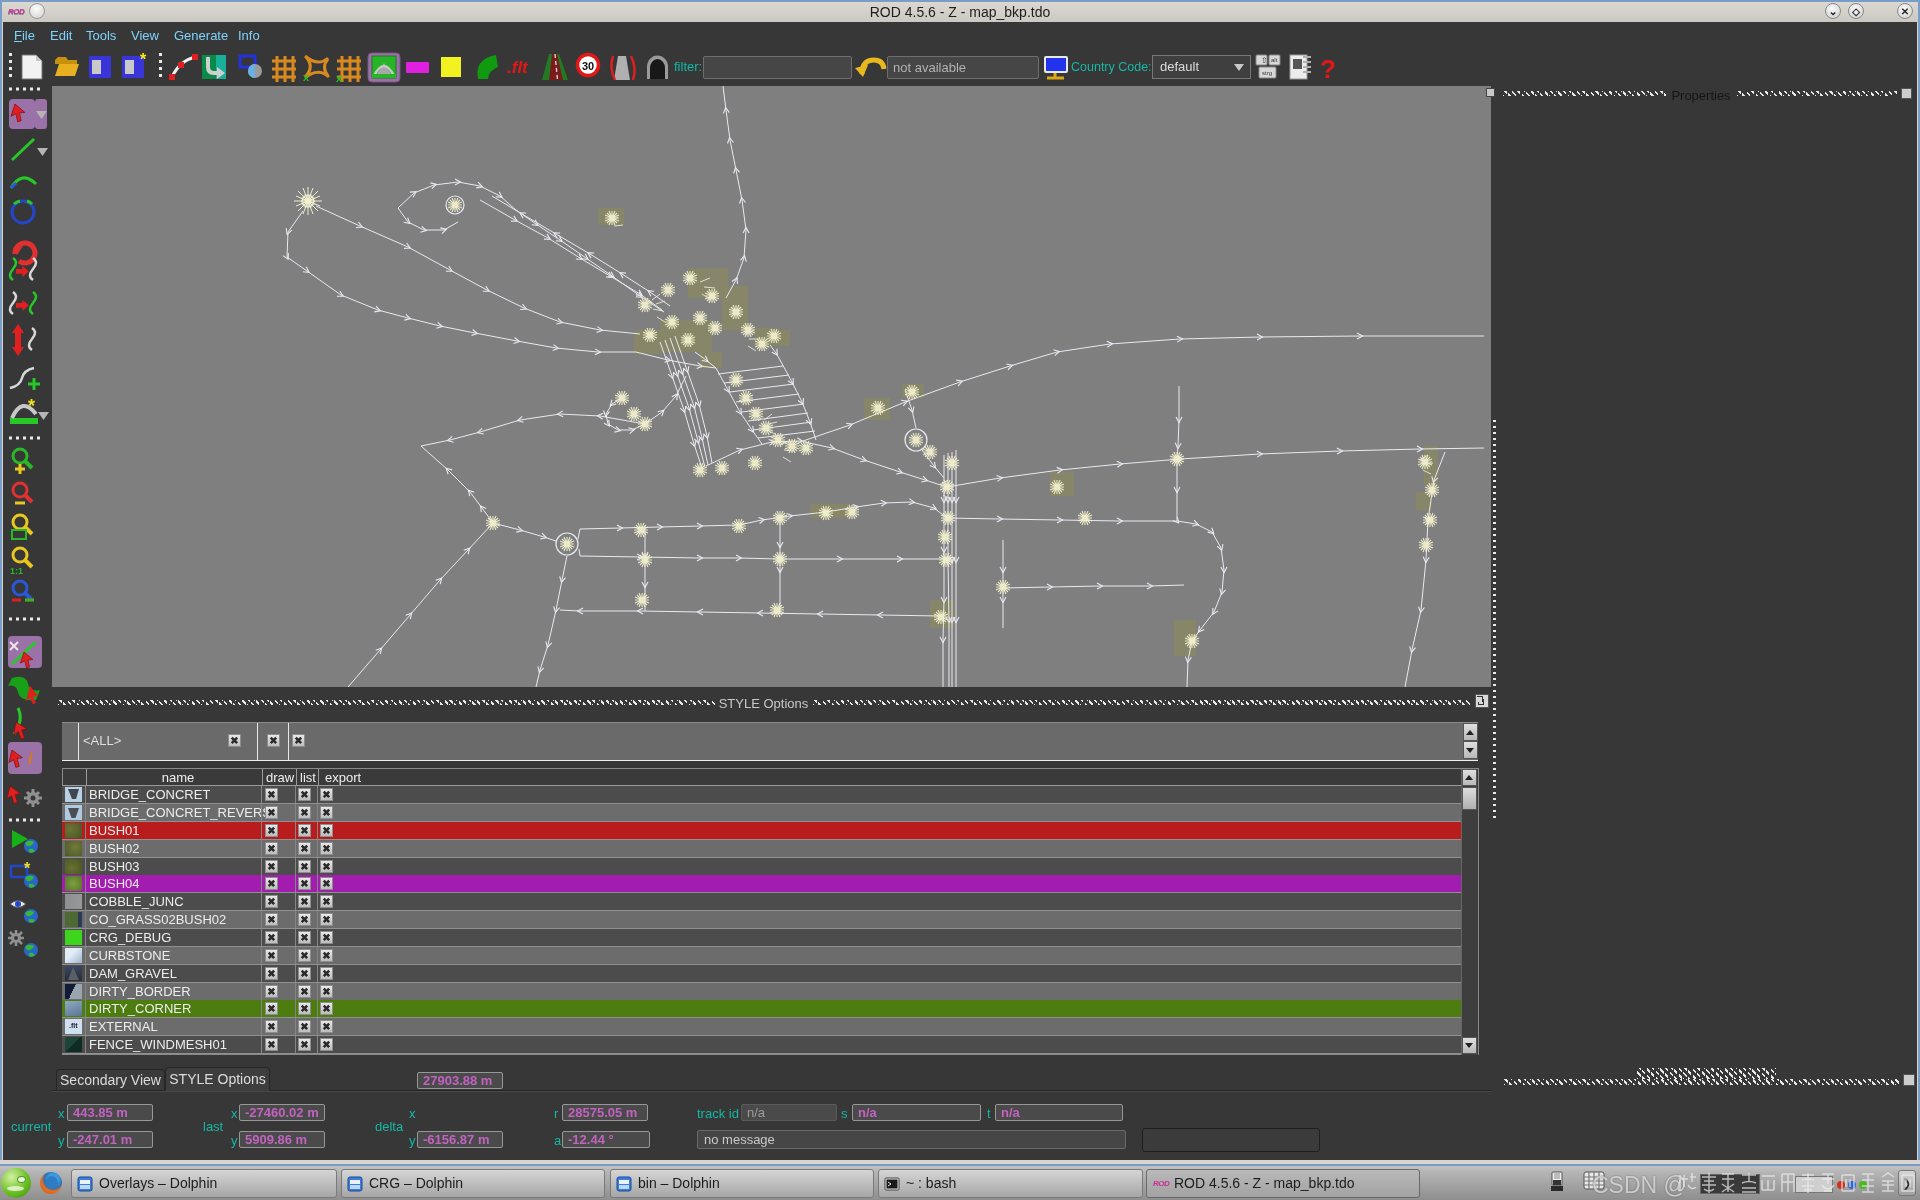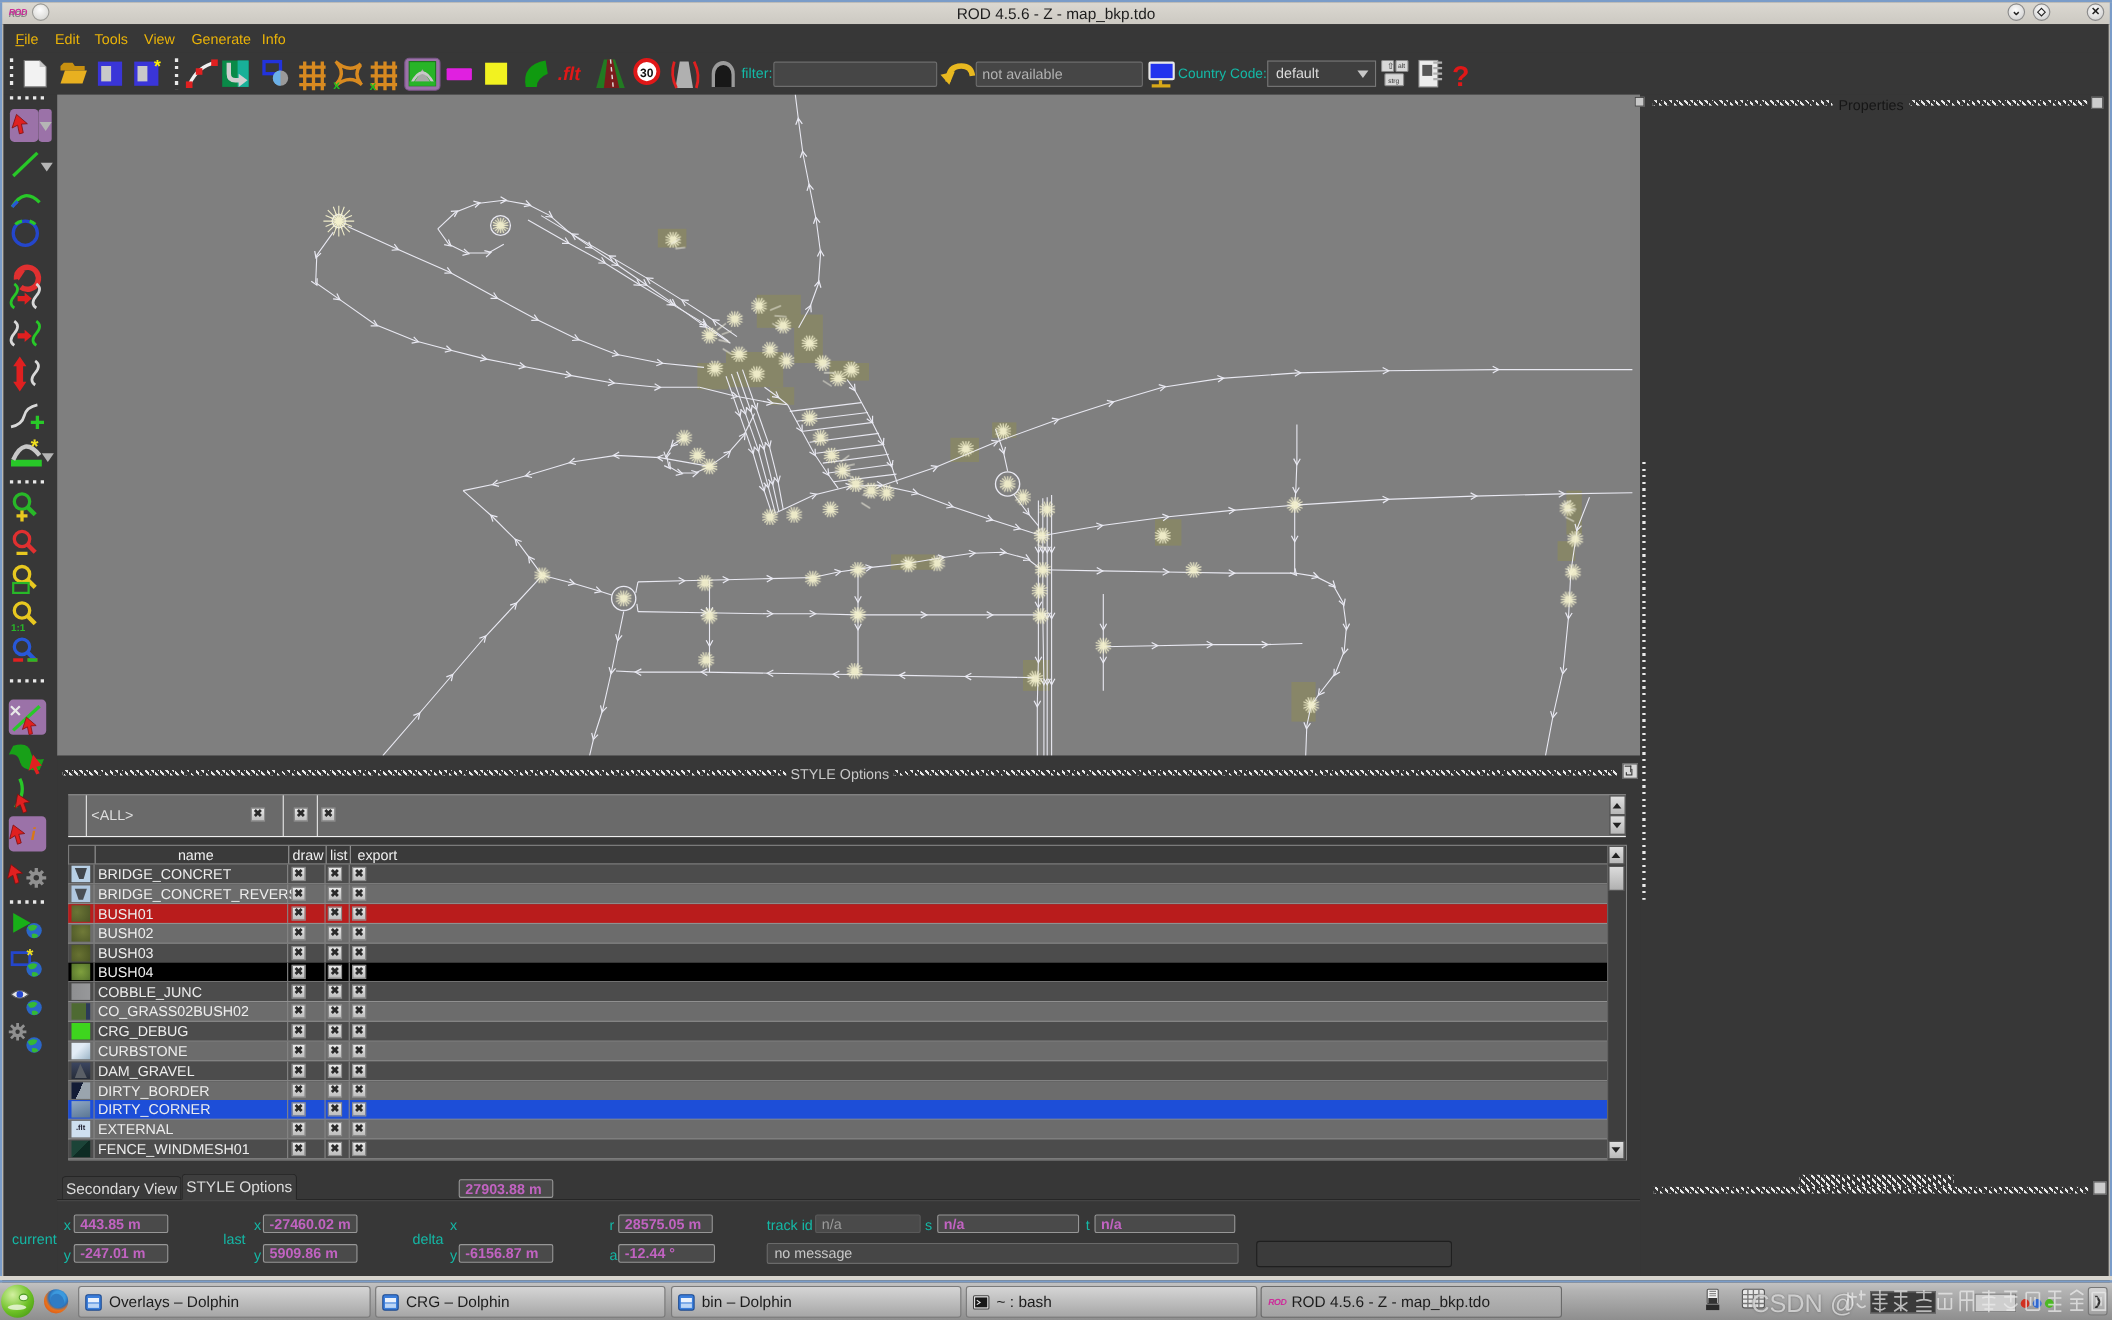--- a/index.html
+++ b/index.html
@@ -7,21 +7,21 @@
 body{font-family:"Liberation Sans",sans-serif;background:#373737;position:relative}
 .ab{position:absolute}
 .checker{background-image:repeating-linear-gradient(90deg,#373737 0 1.3px,transparent 1.3px 4.6px),repeating-linear-gradient(45deg,#e9e9e9 0 1.9px,#373737 1.9px 4.6px)}
 .lbl{position:absolute;color:#14b8a6;font-size:13px;white-space:nowrap}
 .sbox{position:absolute;background:#4a4a4a;border:1px solid #979797;border-radius:2px;color:#c163c1;font-weight:bold;font-size:13px;padding-left:5px;height:17px;line-height:15px;white-space:nowrap}
 .xbtn{position:absolute;width:13px;height:13px;background:linear-gradient(180deg,#e9e9e9,#bdbdbd);border:1px solid #8d8d8d;color:#2a2a2a;font-size:10px;line-height:11px;text-align:center;font-weight:bold}
 .trow{position:absolute;left:62px;width:1399px;height:18px;border-bottom:1px solid #909090}
 .trow span{position:absolute;left:27px;top:1px;font-size:13px;color:#ededed;white-space:nowrap;max-width:176px;overflow:hidden}
 .ticon{position:absolute;left:3px;top:1px;width:17px;height:15px}
 .tsep{position:absolute;top:0;width:1px;height:100%;background:#9a9a9a}
-.mitem{display:inline-block;color:#eab308;font-size:13px}
+.mitem{display:inline-block;color:#7dd3fc;font-size:13px}
 .tri{position:absolute;width:0;height:0}
 .tbtn{position:absolute;top:1169px;height:29px;border:1px solid #7a7a7a;border-radius:3px;background:linear-gradient(180deg,#d5d5d5,#a6a6a6);color:#1c1c1c;font-size:14px;line-height:27px;padding-left:27px;white-space:nowrap}
 </style>
 </head>
 <body>
 <div class="ab" style="left:0;top:0;width:1920px;height:2px;background:#7a9cc8"></div>
 <div class="ab" style="left:0;top:2px;width:1920px;height:20px;background:linear-gradient(180deg,#dbd8d1,#ccc9c2)"></div>
 <div class="ab" style="left:8px;top:7px;font-size:8px;font-style:italic;font-weight:bold;color:#cc2c9a;letter-spacing:-0.5px;text-shadow:0 1px 0 #888">ROD</div>
 <div class="ab" style="left:29px;top:3px;width:16px;height:16px;border-radius:50%;background:radial-gradient(circle at 45% 35%,#fdfdfd,#cfcfcb);border:1px solid #9a9a96"></div>
 <div class="ab" style="left:0;top:4px;width:1920px;text-align:center;font-size:14px;color:#1d1d1d">ROD 4.5.6 - Z - map_bkp.tdo</div>
@@ -555,21 +555,21 @@
  <div class="ticon" style="background:radial-gradient(circle at 40% 60%,#687232,#485222)"></div>
  <span>BUSH03</span>
  <div class="tsep" style="left:23px;background:#858585"></div>
     <div class="tsep" style="left:199px;background:#858585"></div>
     <div class="tsep" style="left:233px;background:#858585"></div>
     <div class="tsep" style="left:255px;background:#858585"></div>
  <div class="xbtn" style="left:203px;top:2px">✖</div>
  <div class="xbtn" style="left:236px;top:2px">✖</div>
  <div class="xbtn" style="left:258px;top:2px">✖</div>
 </div>
-<div class="trow" style="top:875.4px;background:#000000">
+<div class="trow" style="top:875.4px;background:#a21caf">
  <div class="ticon" style="background:radial-gradient(circle at 50% 50%,#7fa03e,#55732c)"></div>
  <span>BUSH04</span>
  <div class="tsep" style="left:23px;background:#858585"></div>
     <div class="tsep" style="left:199px;background:#858585"></div>
     <div class="tsep" style="left:233px;background:#858585"></div>
     <div class="tsep" style="left:255px;background:#858585"></div>
  <div class="xbtn" style="left:203px;top:2px">✖</div>
  <div class="xbtn" style="left:236px;top:2px">✖</div>
  <div class="xbtn" style="left:258px;top:2px">✖</div>
 </div>
@@ -636,21 +636,21 @@
  <div class="ticon" style="background:linear-gradient(115deg,#131c36 45%,#9aa4ae 45%)"></div>
  <span>DIRTY_BORDER</span>
  <div class="tsep" style="left:23px;background:#858585"></div>
     <div class="tsep" style="left:199px;background:#858585"></div>
     <div class="tsep" style="left:233px;background:#858585"></div>
     <div class="tsep" style="left:255px;background:#858585"></div>
  <div class="xbtn" style="left:203px;top:2px">✖</div>
  <div class="xbtn" style="left:236px;top:2px">✖</div>
  <div class="xbtn" style="left:258px;top:2px">✖</div>
 </div>
-<div class="trow" style="top:1000.4px;background:#1d4ed8">
+<div class="trow" style="top:1000.4px;background:#4d7c0f">
  <div class="ticon" style="background:linear-gradient(160deg,#90a8c4,#5a7694)"></div>
  <span>DIRTY_CORNER</span>
  <div class="tsep" style="left:23px;background:#858585"></div>
     <div class="tsep" style="left:199px;background:#858585"></div>
     <div class="tsep" style="left:233px;background:#858585"></div>
     <div class="tsep" style="left:255px;background:#858585"></div>
  <div class="xbtn" style="left:203px;top:2px">✖</div>
  <div class="xbtn" style="left:236px;top:2px">✖</div>
  <div class="xbtn" style="left:258px;top:2px">✖</div>
 </div>

